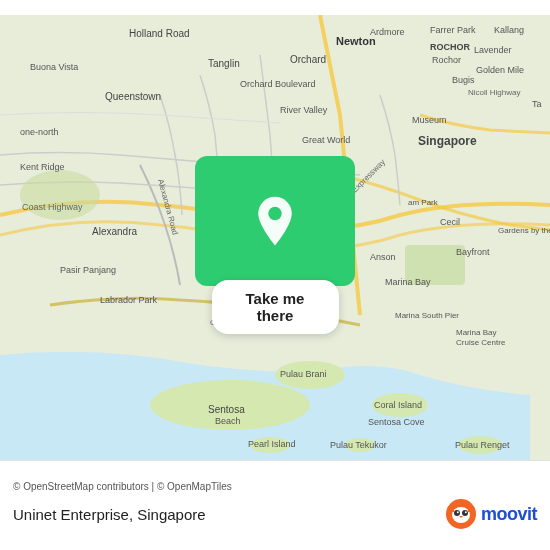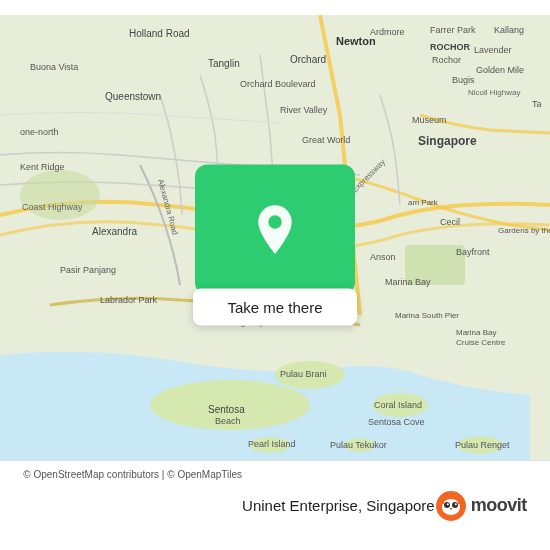--- a/index.html
+++ b/index.html
@@ -27,36 +27,36 @@
     }
 
     #card-overlay {
       position: absolute;
       bottom: 0;
       left: 0;
       right: 0;
       background: white;
       height: 90px;
       display: flex;
-      flex-direction: row;
+      flex-direction: column;
       justify-content: center;
-      padding: 8px 7px;
+      padding: 8px 13px;
       border-top: 1px solid #e0e0e0;
     }
 
     #attribution {
       font-size: 10px;
       color: #555;
       margin-bottom: 6px;
     }
 
     #bottom-bar {
       display: flex;
       align-items: center;
-      justify-content: flex-end;
+      justify-content: space-between;
     }
 
     #place-name {
       font-size: 15px;
       font-weight: 500;
       color: #222;
     }
 
     #moovit-logo {
       display: flex;
@@ -65,21 +65,21 @@
     }
 
     #moovit-icon {
       width: 32px;
       height: 32px;
     }
 
     #moovit-text {
       font-size: 18px;
       font-weight: 700;
-      color: #404040;
+      color: #1d4ed8;
       letter-spacing: -0.5px;
     }
 
     
     #take-me-there-container {
       position: absolute;
       top: 50%;
       left: 50%;
       transform: translate(-50%, -50%);
       display: flex;
@@ -100,31 +100,31 @@
     }
 
     #location-pin {
       width: 52px;
       height: 52px;
     }
 
     #take-me-there-btn {
       background: white;
       border: none;
-      border-radius: 8px;
+      border-radius: 16px;
       padding: 10px 24px;
       font-size: 15px;
-      font-weight: 400;
+      font-weight: 700;
       color: #222;
       cursor: pointer;
       box-shadow: 0 2px 8px rgba(0,0,0,0.18);
       margin-top: -6px;
       position: relative;
       z-index: 2;
-      width: 164px;
+      width: 127px;
       text-align: center;
     }
   </style>
 </head>
 <body>
 
 <div id="map-container">
   <svg id="map-svg" viewBox="0 0 550 460" xmlns="http://www.w3.org/2000/svg">
 
     <rect width="550" height="460" fill="#c9e8f5"></rect>

